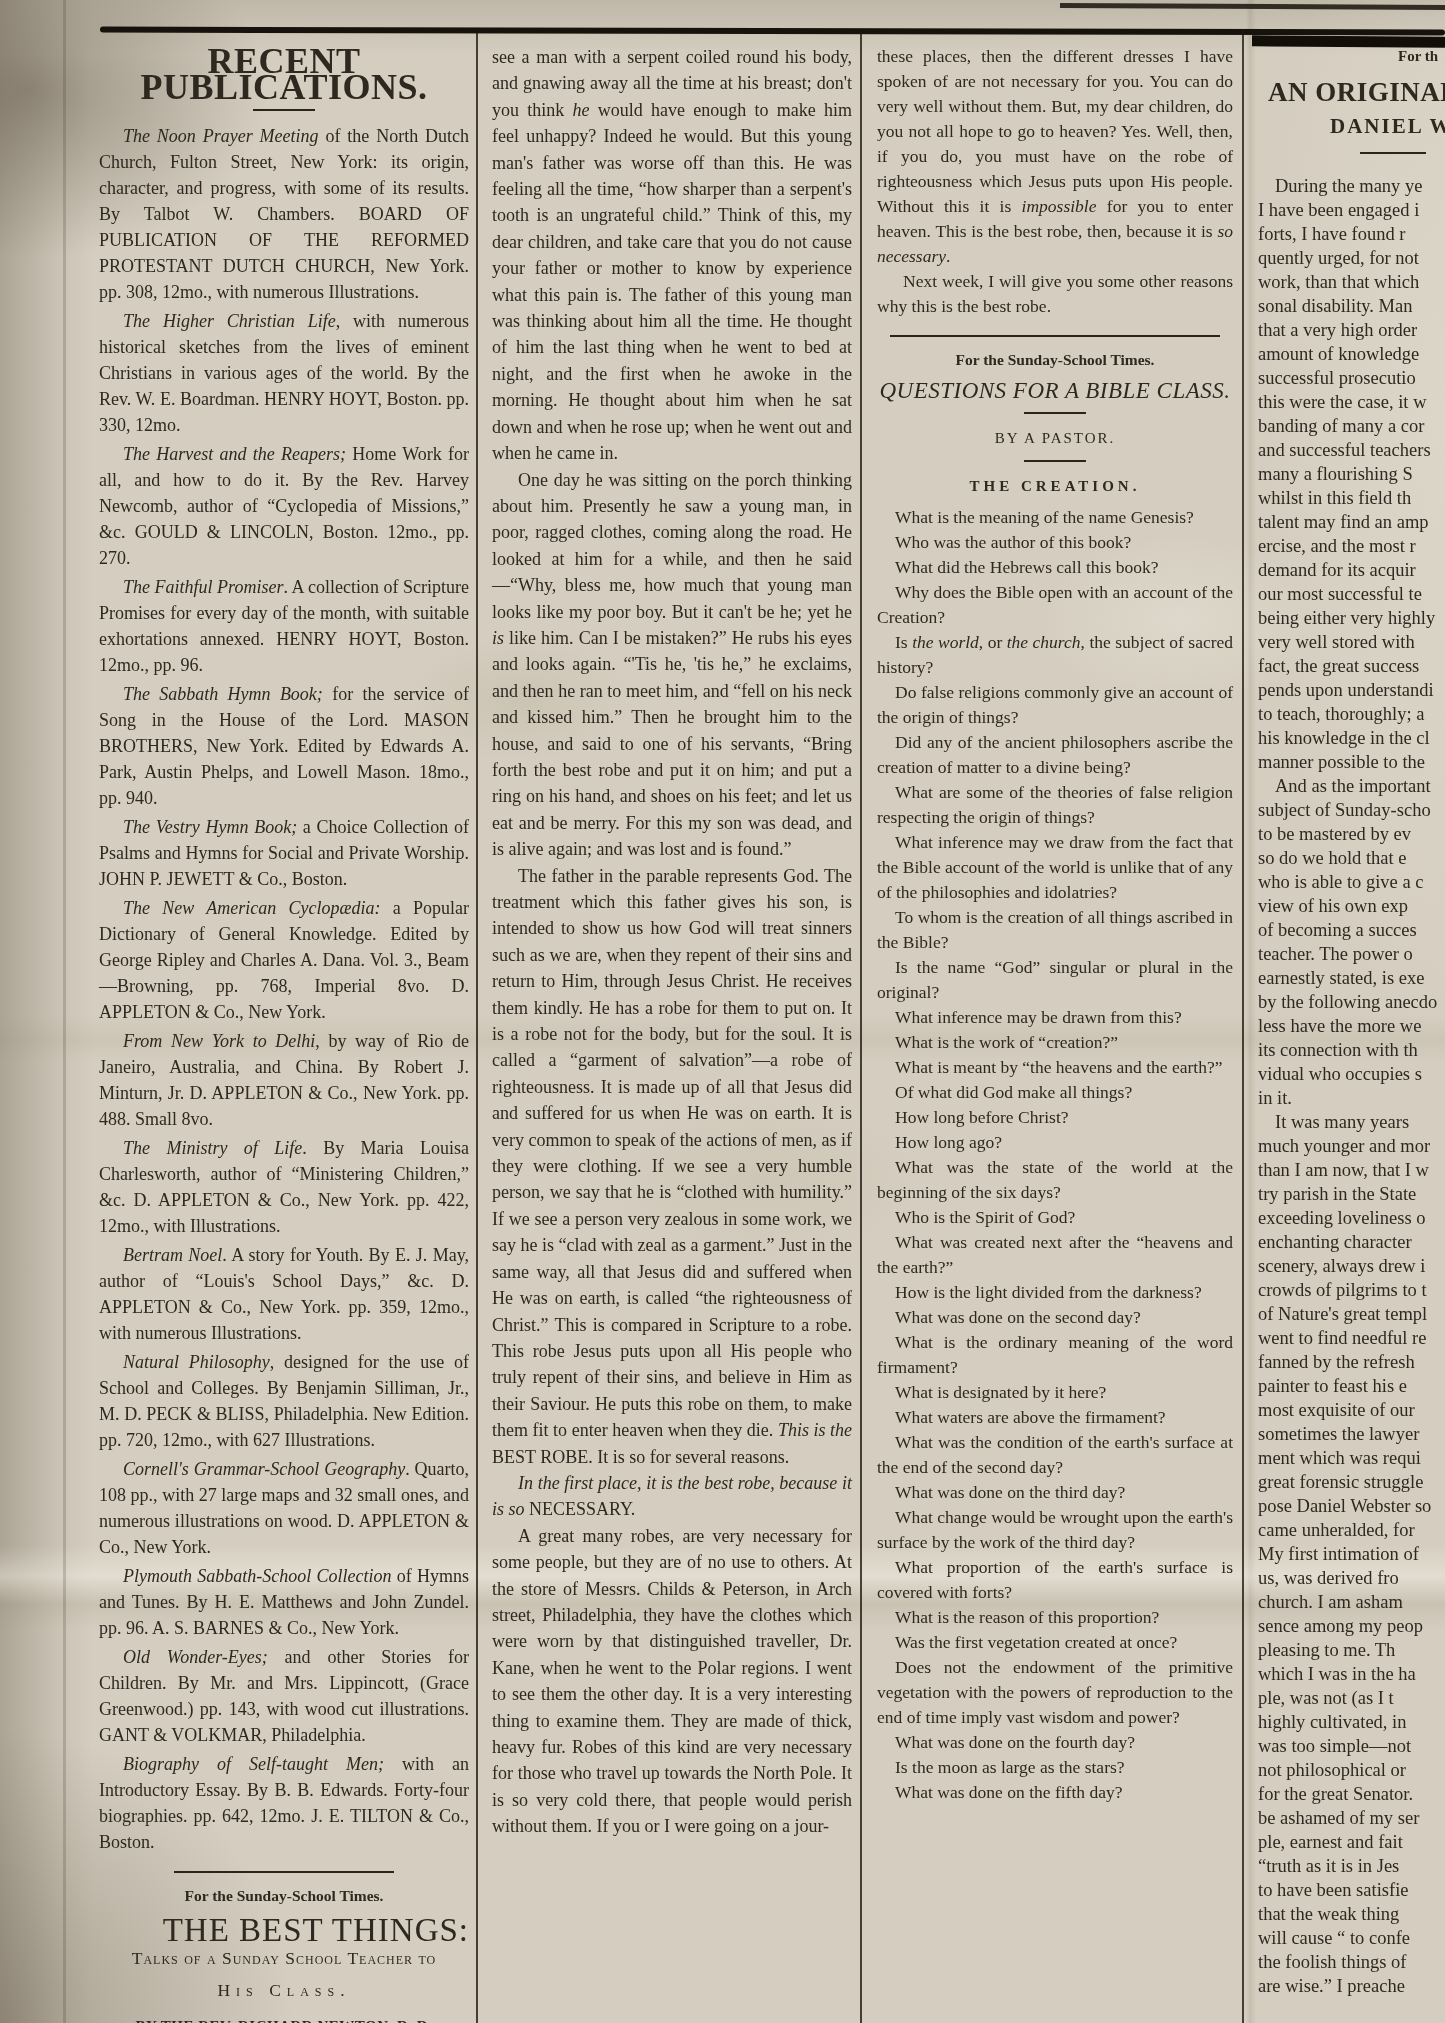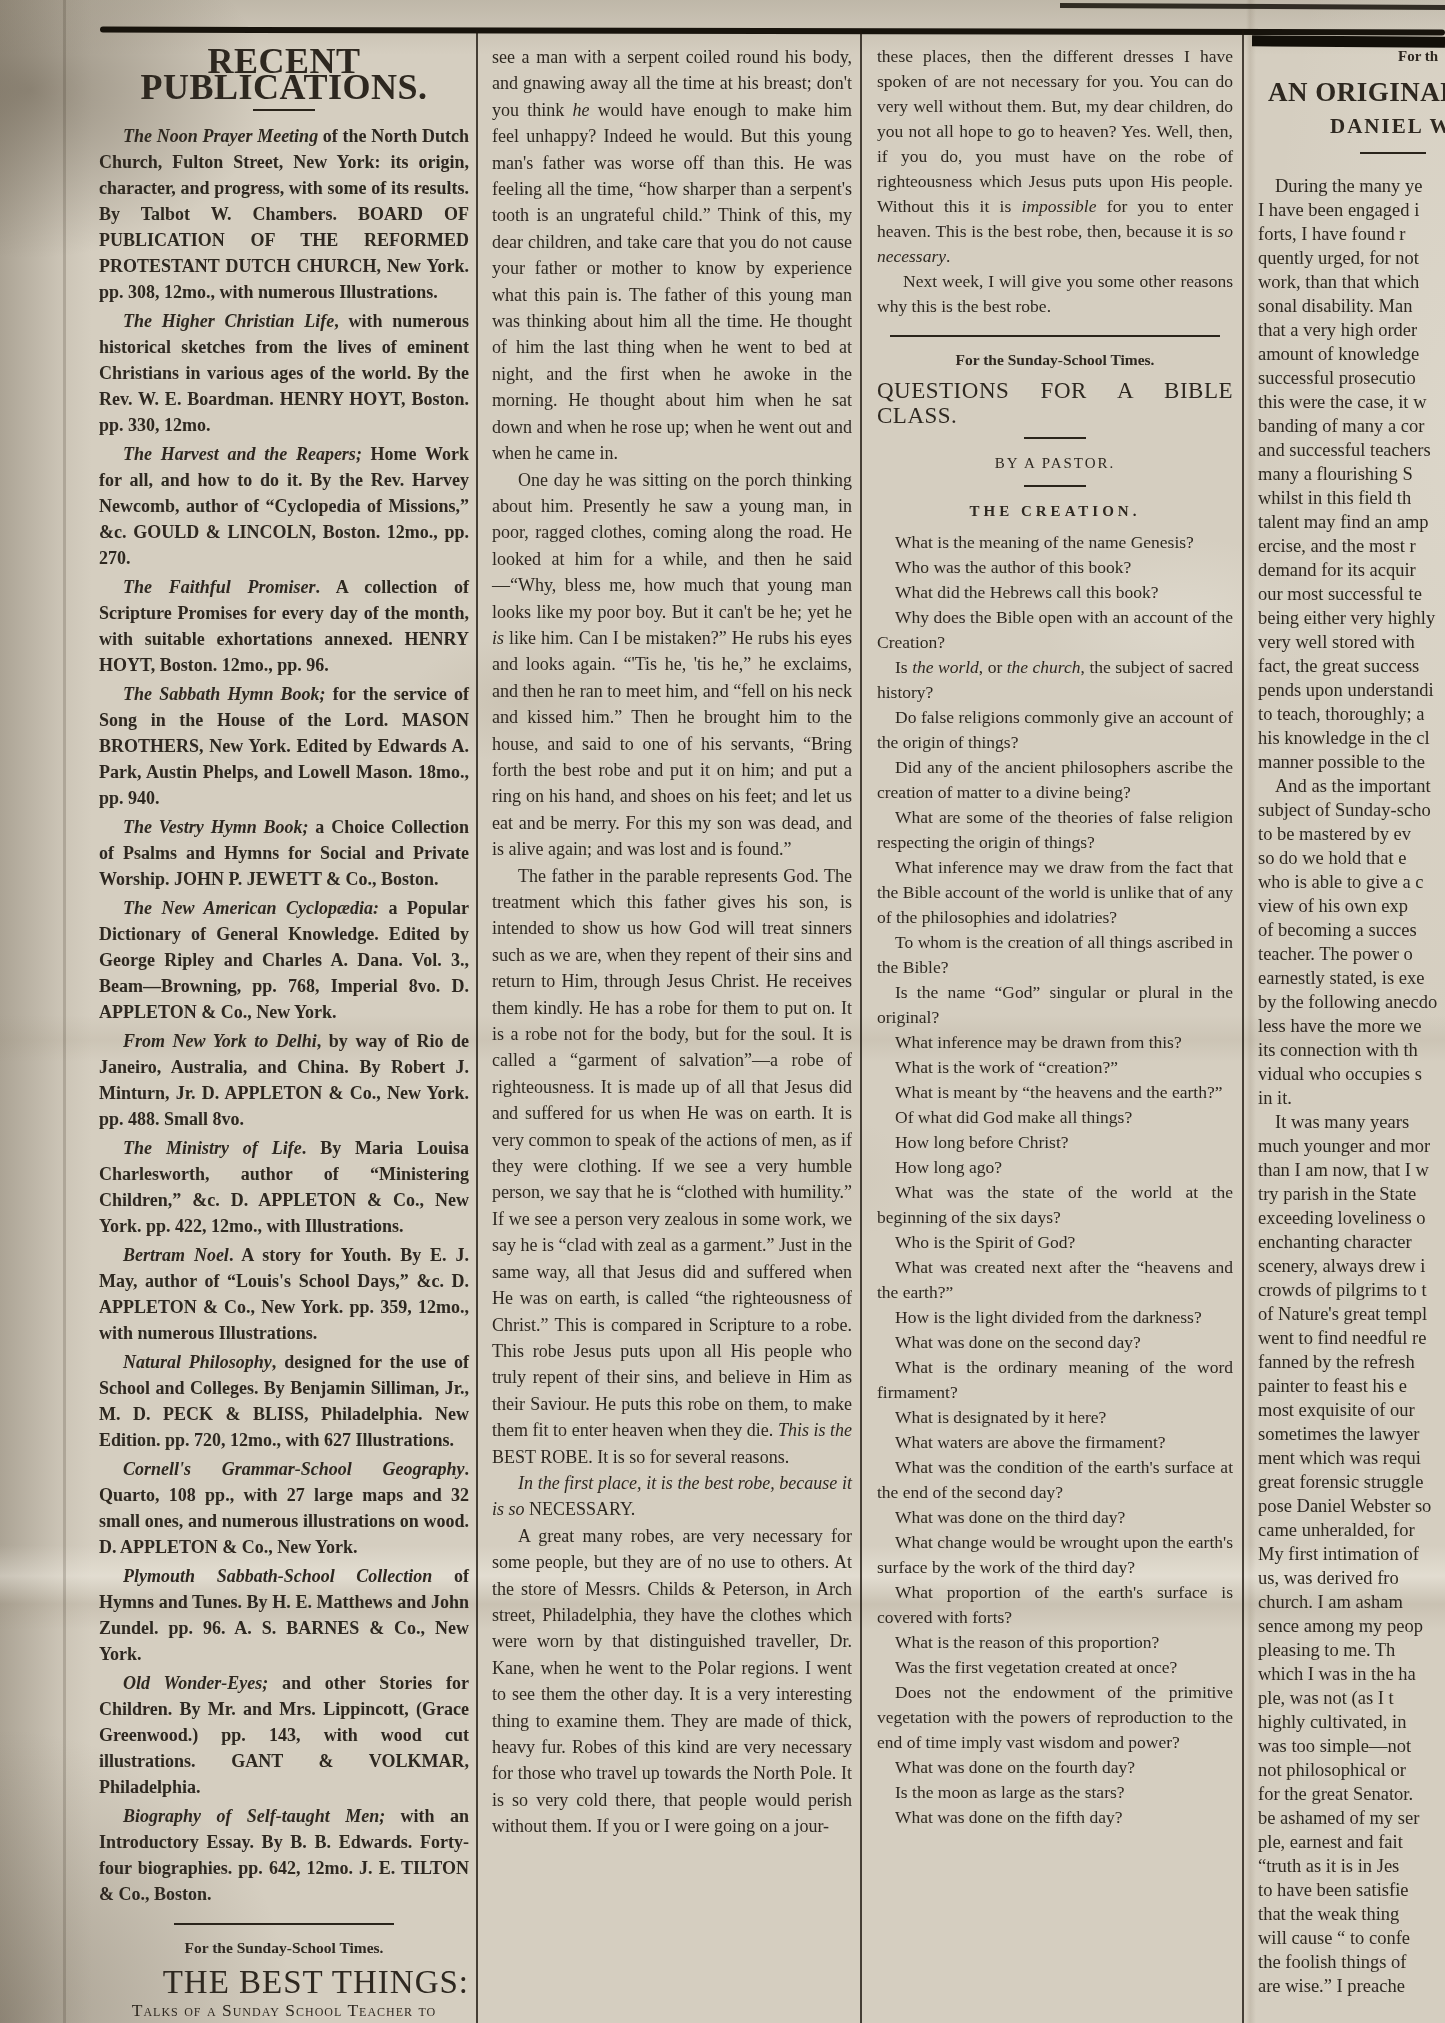--- a/index.html
+++ b/index.html
@@ -28,35 +28,35 @@
   .vrule{position:absolute;top:30px;bottom:0;width:2px;background:rgba(28,22,14,.78);}
   .edge-line{position:absolute;left:63px;top:0;bottom:0;width:3px;background:rgba(70,60,46,.22);}
 
   .col{position:absolute;top:44px;text-align:justify;}
   #col1{left:99px;width:370px;font-size:18px;line-height:26px;}
   #col2{left:492px;width:360px;font-size:18px;line-height:26.4px;}
   #col3{left:877px;width:356px;font-size:17.5px;line-height:25px;}
   #col4{left:1258px;width:200px;font-size:18.5px;line-height:24px;text-align:left;}
 
   p{margin:0;}
-  .entry{text-indent:24px;margin-bottom:3px;font-weight:bold;}
+  .entry{text-indent:24px;margin-bottom:3px;}
   .body-p{text-indent:26px;}
   .body-p.noindent{text-indent:0;}
   .question{text-indent:18px;}
 
   .head-1{font-size:36px;font-weight:bold;text-align:center;margin:4px 0 0;letter-spacing:.5px;text-indent:0;}
   .shortrule{width:62px;height:2px;background:#2a241b;margin:9px auto 12px;}
   .endrule{width:220px;height:2px;background:#2a241b;margin:16px auto 10px;}
   .endrule.wide{width:330px;}
   .credit{font-size:15.5px;font-weight:bold;text-align:center;text-indent:0;margin:2px 0;}
   .best-title{font-size:33px;font-weight:normal;text-align:right;margin:8px 0 2px;text-indent:0;letter-spacing:1px;}
   .subtitle{font-variant:small-caps;font-size:17.5px;text-align:center;text-indent:0;letter-spacing:1px;}
   .subtitle.spread{letter-spacing:6px;margin-top:6px;}
   .newton{font-size:15px;font-weight:bold;text-align:center;text-indent:0;letter-spacing:.5px;margin-top:10px;}
-  .q-title{font-size:23px;font-weight:normal;text-indent:0;margin:6px 0 0;letter-spacing:.5px;}
+  .q-title{font-size:23px;font-weight:normal;text-align:center;text-indent:0;margin:6px 0 0;letter-spacing:.5px;font-style:italic;}
   .q-byline{font-size:15px;text-align:center;text-indent:0;letter-spacing:2px;}
   .q-section{font-size:15px;text-align:center;text-indent:0;letter-spacing:4px;margin:2px 0 6px;font-weight:bold;}
 
   .c4-credit{font-size:15px;font-weight:bold;white-space:nowrap;margin-left:140px;}
   .c4-title{font-size:27px;white-space:nowrap;margin:12px 0 0 10px;letter-spacing:.5px;}
   .c4-byline{font-size:21px;font-weight:bold;white-space:nowrap;margin:10px 0 0 72px;letter-spacing:2px;}
   .c4-rule{width:66px;height:2px;background:#2a241b;margin:14px 0 0 102px;}
   .c4-body{margin-top:20px;}
   .line{white-space:nowrap;}
   .line.indent{padding-left:17px;}

